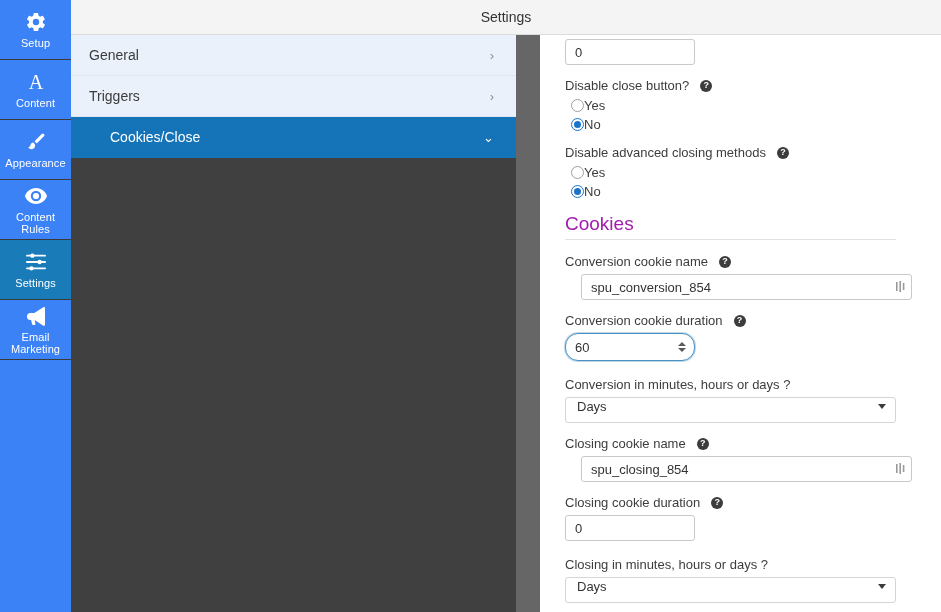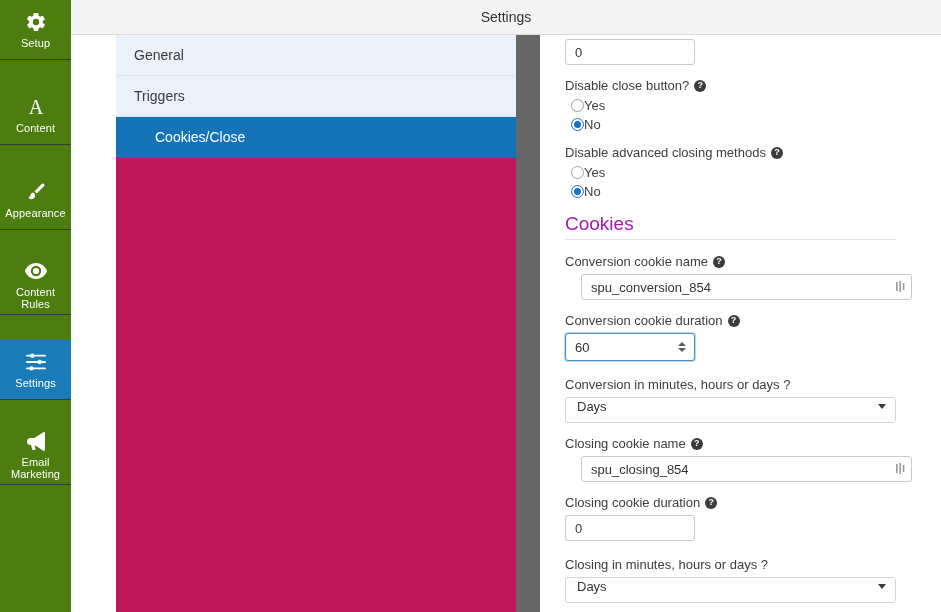--- a/index.html
+++ b/index.html
@@ -7,23 +7,23 @@
     width: 941px; height: 612px;
     font-family: "Liberation Sans", sans-serif;
     background: #ffffff;
     overflow: hidden;
   }
   .app { position: relative; width: 941px; height: 612px; display: flex; }
 
   
   .rail {
     width: 71px; height: 612px;
-    background: #4d7c0f;
+    background: #3b82f6;
     flex: 0 0 71px;
-    display: flex; flex-direction: column; gap: 25px;
+    display: flex; flex-direction: column;
   }
   .rail-item {
     height: 60px;
     border-bottom: 1px solid #3a3a3a;
     display: flex; flex-direction: column;
     align-items: center; justify-content: center;
     color: #ffffff;
     cursor: pointer;
     padding: 4px 2px;
   }
@@ -44,23 +44,22 @@
     border-bottom: 1px solid #dcdcdc;
     display: flex; align-items: center; justify-content: center;
     z-index: 5;
   }
   .header-title { font-size: 14px; color: #333; }
 
   
   .midwrap {
     position: absolute; left: 71px; top: 35px;
     width: 445px; height: 577px;
-    background: #be185d;
+    background: #404040;
     overflow: hidden;
-    margin-left: 45px;
   }
   .acc-row {
     height: 41px;
     display: flex; align-items: center; justify-content: space-between;
     padding: 0 22px 0 18px;
     font-size: 14px; color: #3c3c3c;
     background: #eaf1fb;
     border-bottom: 1px solid #dfe6f0;
     cursor: pointer;
   }
@@ -89,21 +88,21 @@
     padding: 0 45px 0 25px;
   }
   .clipped-label {
     font-size: 13px; color: #444;
     height: 7px; overflow: hidden;
     margin-bottom: 0px;
   }
   .field-label {
     font-size: 13px; color: #3d3d3d;
     margin: 0 0 5px 0;
-    display: flex; align-items: center; gap: 5px;
+    display: flex; align-items: center; gap: 11px;
   }
   .help {
     display: inline-flex; align-items: center; justify-content: center;
     width: 12px; height: 12px; border-radius: 50%;
     background: #3c3c3c; color: #fff;
     font-size: 9px; font-weight: bold; line-height: 1;
     cursor: pointer;
     font-family: "Liberation Sans", sans-serif;
   }
   .txtinput {
@@ -115,21 +114,21 @@
     font-size: 13px; color: #333;
     position: relative;
   }
   .txtinput .val { flex: 1; }
   .w130 { width: 130px; }
   .wfull { width: 331px; margin-left: 16px; }
   .wsel  { width: 331px; }
   .grip { display:flex; align-items:center; color:#9a9a9a; }
   .spinbox {
     width: 130px; height: 28px;
-    border: 1px solid #4a90c2; border-radius: 3px;
+    border: 1px solid #4a90c2; border-radius: 13px;
     box-shadow: 0 0 0 1px rgba(74,144,194,.35);
     display: flex; align-items: center;
     padding: 0 2px 0 9px;
     font-size: 13px; color: #333;
     background: #fff;
   }
   .spinbox .val { flex: 1; }
   .spinner { display: flex; flex-direction: column; gap: 2px; padding-right: 6px; }
   .spinner i {
     width: 0; height: 0; display: block;

